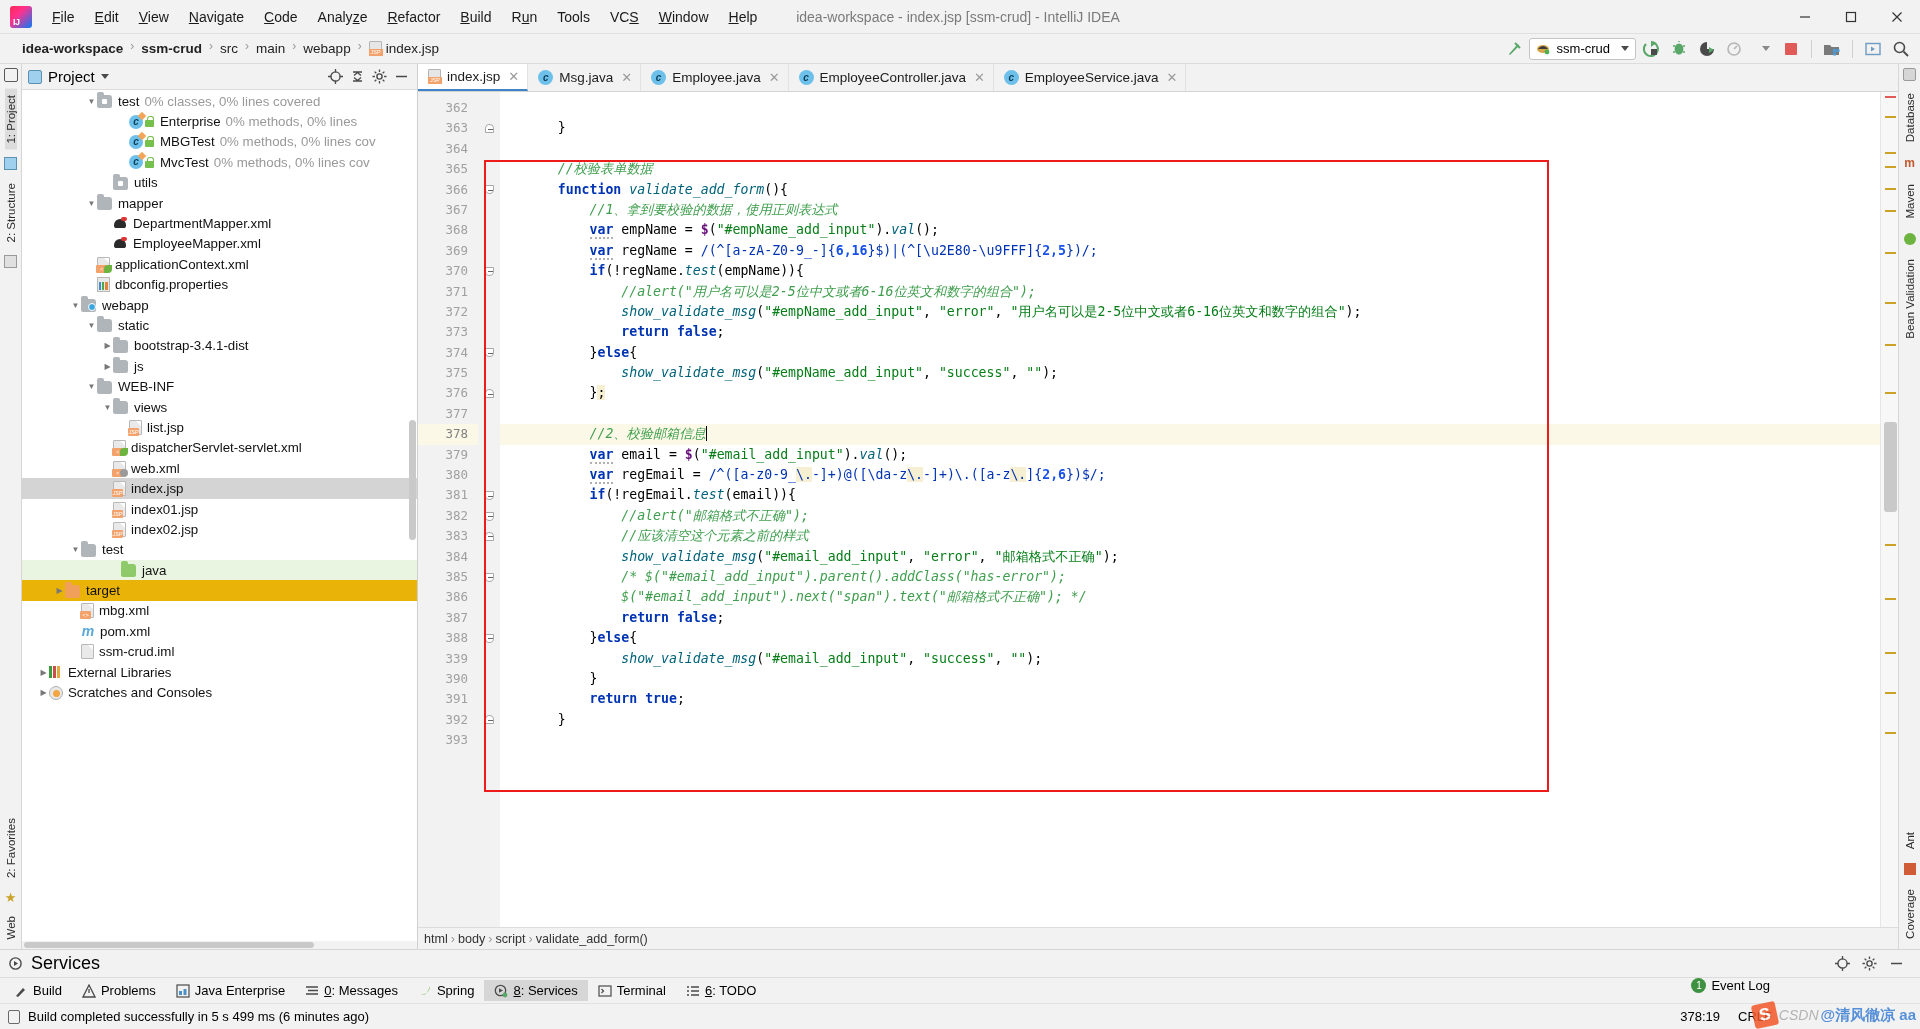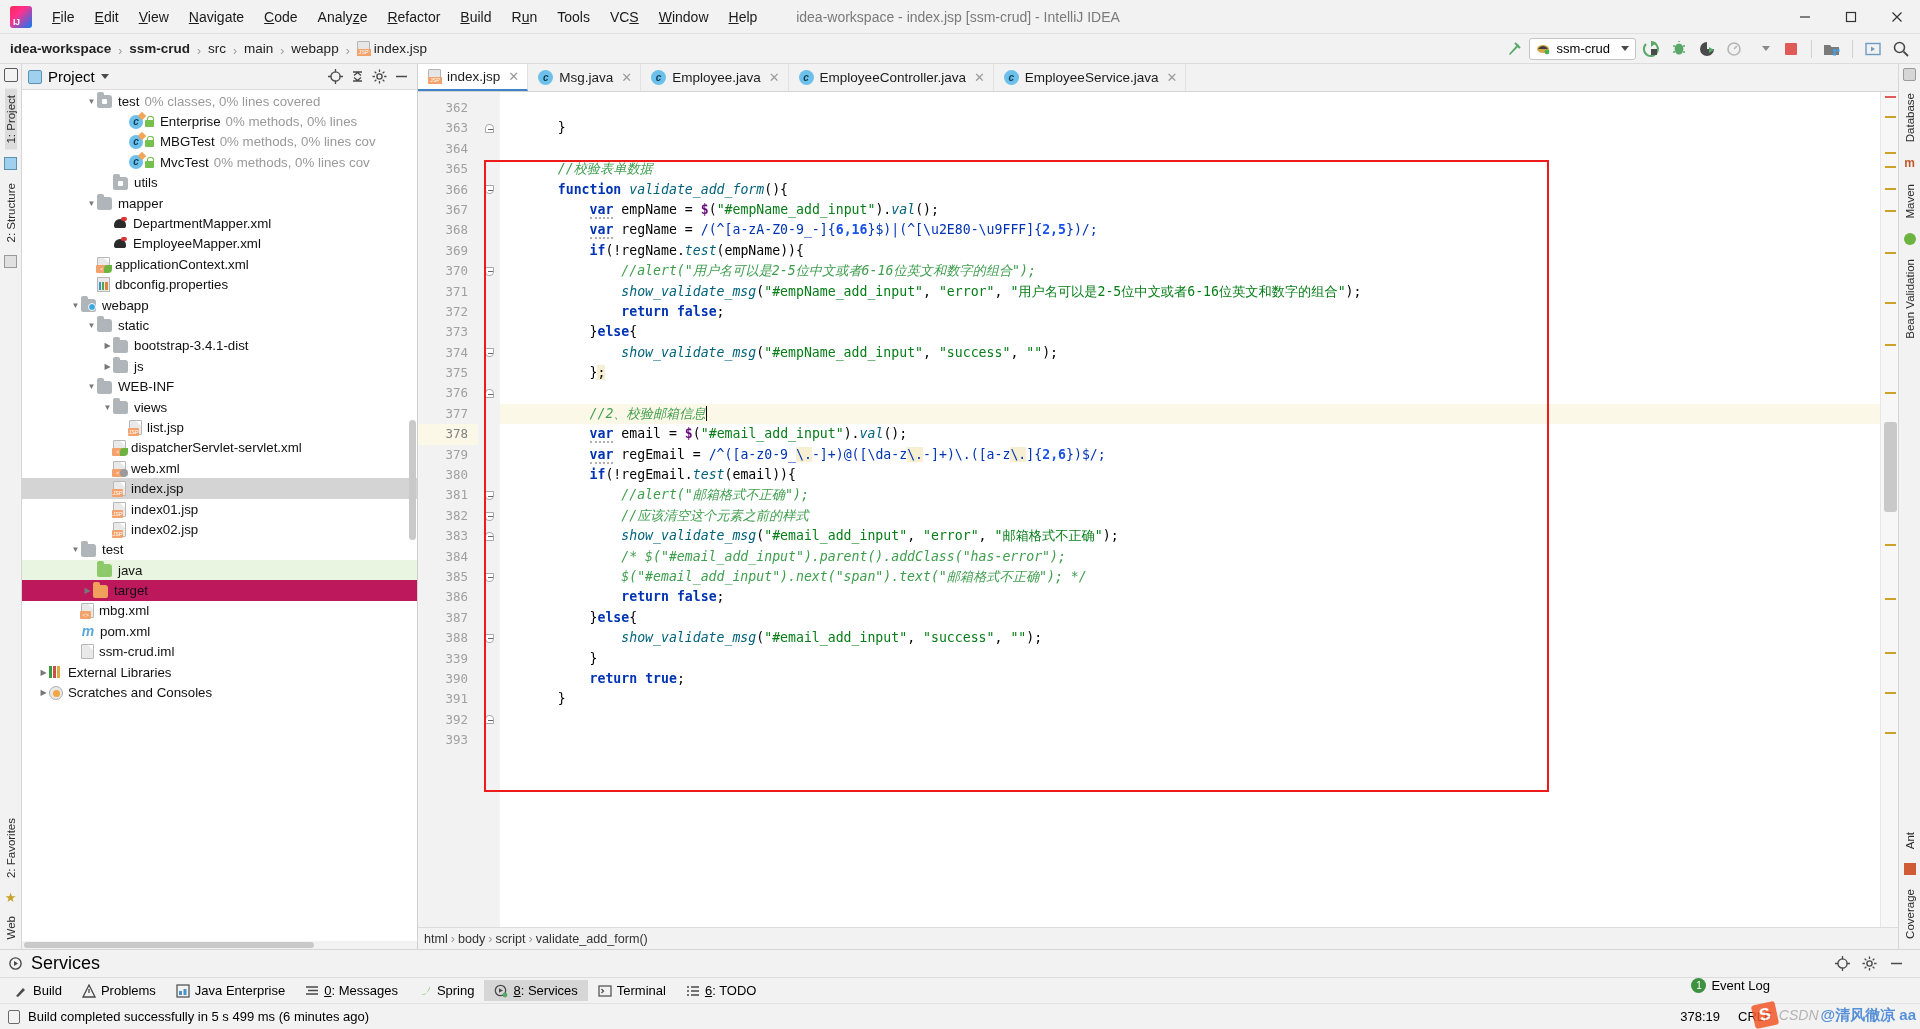--- a/index.html
+++ b/index.html
@@ -22,21 +22,21 @@
   .menu-item u { text-decoration:underline; }
   .win-title { position:absolute; left:0; right:4px; text-align:center; font-size:14px; color:#7a7a7a;
                pointer-events:none; }
   .win-btns { margin-left:auto; display:flex; align-items:center; height:34px; z-index:3;}
   .win-btn { width:46px; height:34px; display:flex; align-items:center; justify-content:center;
              color:#333; font-size:15px; }
 
   
   .navbar { height:30px; background:#f2f2f2; display:flex; align-items:center;
             padding:0 6px; border-bottom:1px solid #dcdcdc; flex:0 0 30px; position:relative;}
-  .crumb { display:flex; align-items:flex-end; font-size:13.5px; color:#222; }
+  .crumb { display:flex; align-items:flex-start; font-size:13.5px; color:#222;margin-left:12px; }
   .crumb .seg { padding:2px 4px; }
   .crumb .seg.bold { font-weight:bold; }
   .crumb .sep { color:#999; padding:0 3px; font-size:12px;}
   .jsp-ico { display:inline-block; width:13px; height:15px; position:relative; margin-right:4px;
              vertical-align:-3px; background:#e6e6e6; border:1px solid #b4b4b4; border-radius:1px;}
   .jsp-ico::after{ content:"JSP"; position:absolute; left:-1px; bottom:-1px; width:14px; height:7px;
                    background:#f4a26b; color:#fff; font-size:5.5px; line-height:7px; text-align:center;
                    font-family:"Liberation Sans",sans-serif;}
   .nav-right { margin-left:auto; display:flex; align-items:center; gap:2px; }
   .tb-ico { width:26px; height:24px; display:flex; align-items:center; justify-content:center; }
@@ -70,22 +70,22 @@
   .proj-head .pico { width:14px; height:14px; background:#9fd0ee; border:1px solid #5a91b0;
                      border-radius:2px; margin-right:6px;}
   .proj-title{ font-size:15px; }
   .caret-dn { width:0;height:0;border-left:4px solid transparent;border-right:4px solid transparent;
               border-top:5px solid #4a4a4a; margin-left:6px;}
   .proj-head-actions{ margin-left:auto; display:flex; align-items:center; gap:7px; padding-right:2px;}
   .tree { flex:1 1 auto; overflow:hidden; position:relative; padding-top:1px; background:#fff;}
   .trow { height:20.4px; display:flex; align-items:center; font-size:13.3px; white-space:nowrap;
           padding-right:4px; }
   .trow.sel { background:#d4d4d4; }
-  .trow.green { background:#e9f5e1; }
-  .trow.yellow{ background:#be185d;padding-left:28px; }
+  .trow.green { background:#e9f5e1;padding-left:24px; }
+  .trow.yellow{ background:#eab308; }
   .tw { display:inline-block; width:11px; flex:0 0 11px; text-align:center; color:#787878; font-size:8px;}
   .tw.down::before{ content:"\25BC"; }
   .tw.right::before{ content:"\25B6"; }
   .tlabel { color:#111; }
   .tcov { color:#999; margin-left:5px; }
   .ico { width:16px; height:16px; margin-right:5px; flex:0 0 16px; position:relative; display:inline-block;}
 
   
   .f-grey{ background:#b0b5ba; }
   .f-green{ background:#8fca6a; }
@@ -765,20 +765,21 @@
               <span class="fmark closeb"></span>
             </div>
             <div class="fc"></div>
           </div>
         <div class="code" id="code">
             <div class="line">&nbsp;</div>
             <div class="line">    <span class="pn">}</span></div>
             <div class="line">&nbsp;</div>
             <div class="line">    <span class="cm">//校验表单数据</span></div>
             <div class="line">    <span class="k">function</span> <span class="fn">validate_add_form</span><span class="pn">(){</span></div>
+            <div class="line">        <span class="cm">//1、拿到要校验的数据，使用正则表达式</span></div>
             <div class="line">        <span class="k wv">var</span> <span class="pn">empName = </span><span class="dl">$</span><span class="pn">(</span><span class="st">"#empName_add_input"</span><span class="pn">).</span><span class="fn">val</span><span class="pn">();</span></div>
             <div class="line">        <span class="k wv">var</span> <span class="pn">regName = </span><span class="sq">/(^[a-zA-Z0-9_-]{</span><span class="nu">6,16</span><span class="sq">}$)|(^[\u2E80-\u9FFF]{</span><span class="nu">2,5</span><span class="sq">})/;</span></div>
             <div class="line">        <span class="k">if</span><span class="pn">(!</span><span class="pn">regName.</span><span class="fn">test</span><span class="pn">(empName)){</span></div>
             <div class="line">            <span class="cm">//alert("用户名可以是2-5位中文或者6-16位英文和数字的组合");</span></div>
             <div class="line">            <span class="fn">show_validate_msg</span><span class="pn">(</span><span class="st">"#empName_add_input"</span><span class="pn">, </span><span class="st">"error"</span><span class="pn">, </span><span class="st">"用户名可以是2-5位中文或者6-16位英文和数字的组合"</span><span class="pn">);</span></div>
             <div class="line">            <span class="k">return</span> <span class="k">false</span><span class="pn">;</span></div>
             <div class="line">        <span class="pn">}</span><span class="k">else</span><span class="pn">{</span></div>
             <div class="line">            <span class="fn">show_validate_msg</span><span class="pn">(</span><span class="st">"#empName_add_input"</span><span class="pn">, </span><span class="st">"success"</span><span class="pn">, </span><span class="st">""</span><span class="pn">);</span></div>
             <div class="line">        <span class="pn">}</span><span class="hlbg">;</span></div>
             <div class="line">&nbsp;</div>

